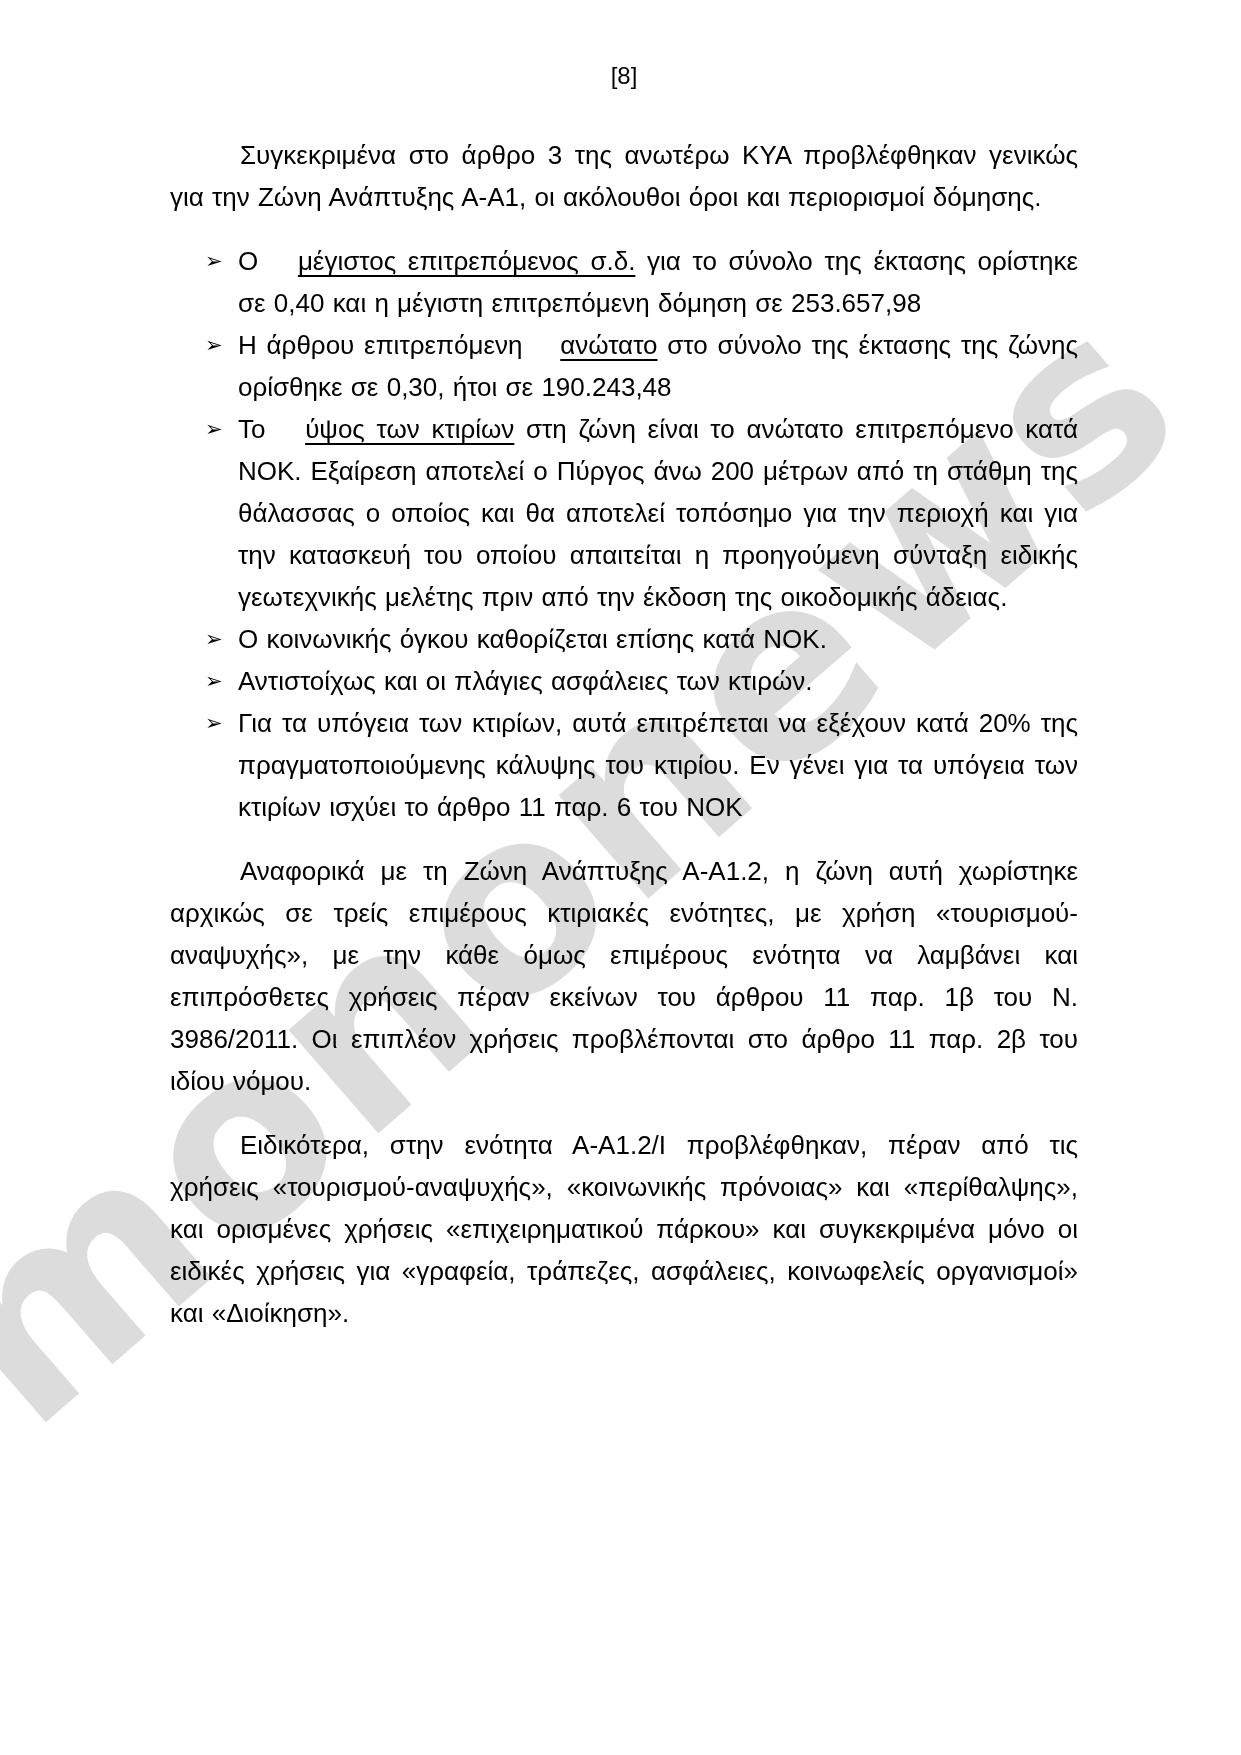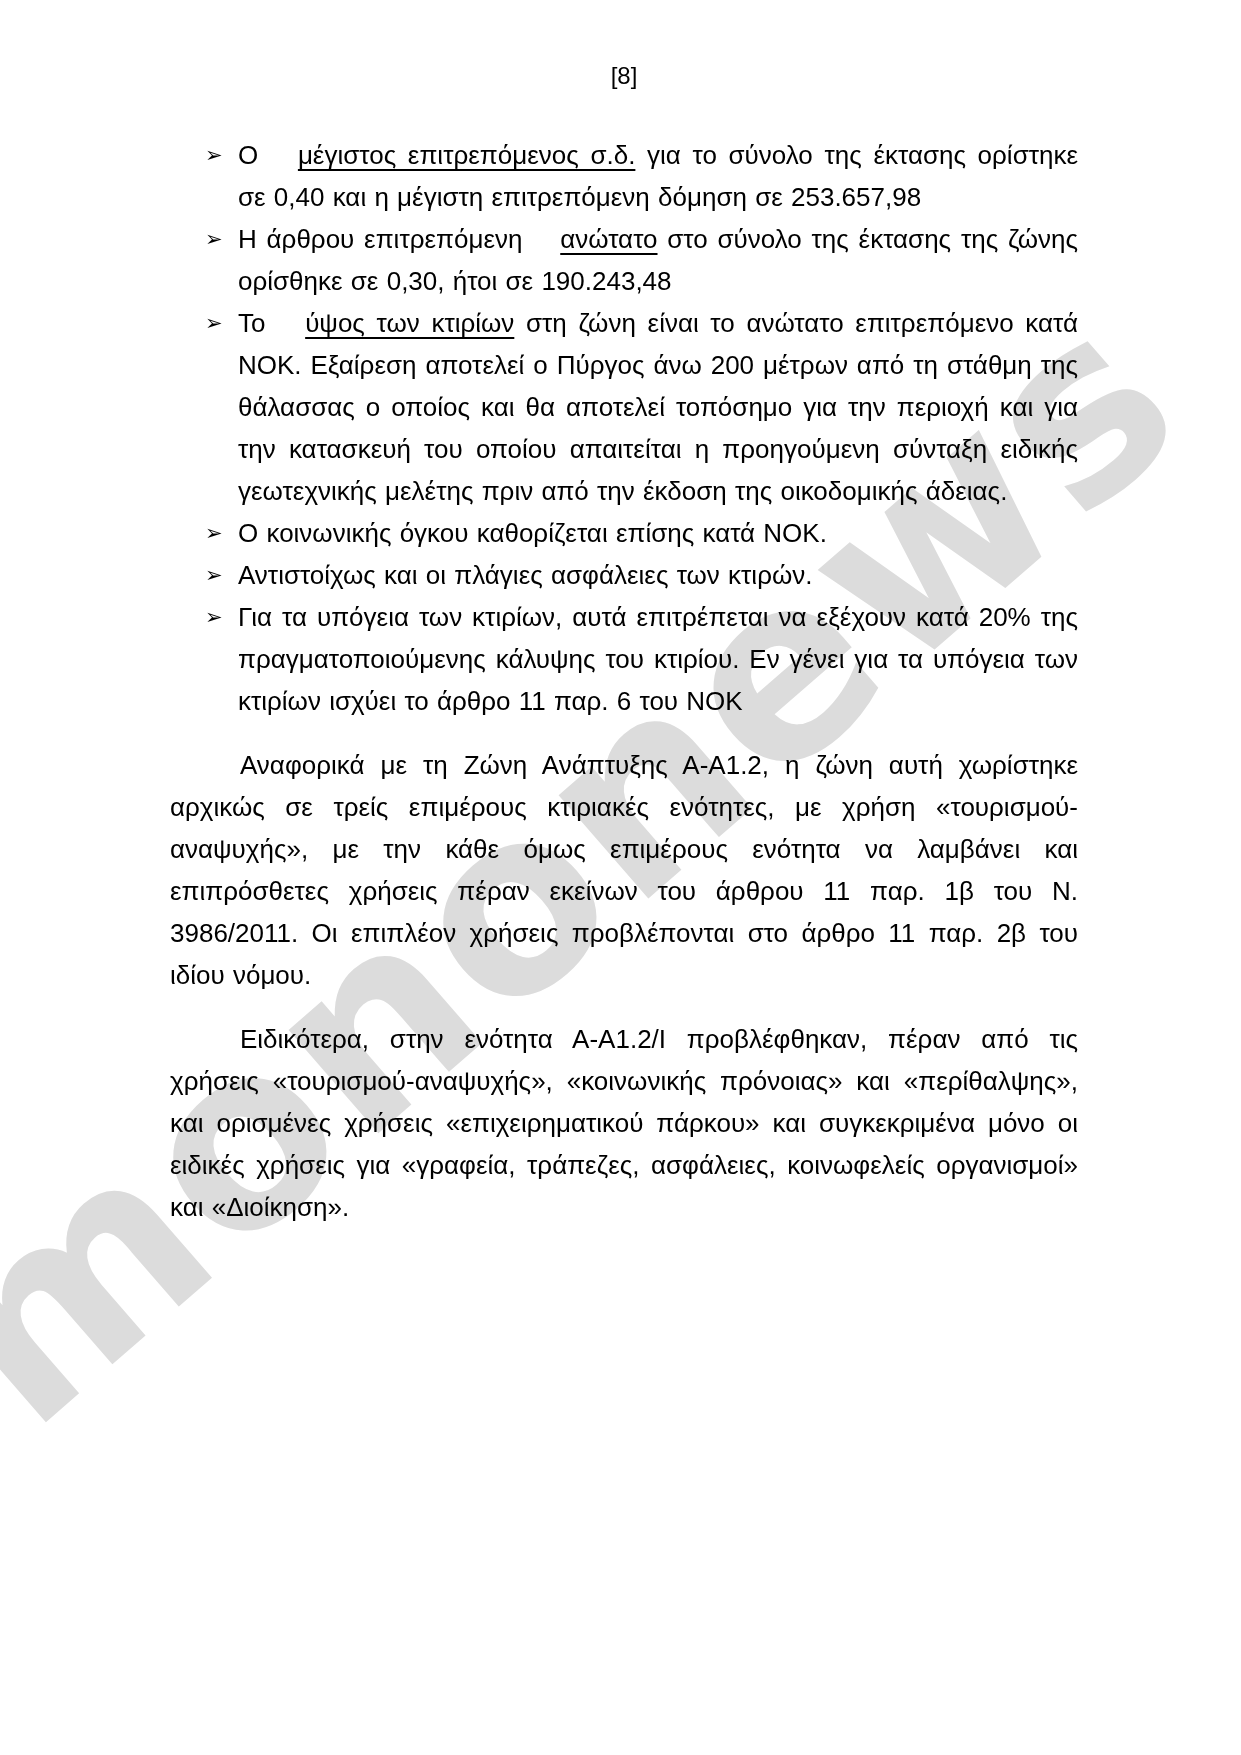--- a/index.html
+++ b/index.html
@@ -78,20 +78,21 @@
 <body>
 
 <div class="page" style="background: rgb(255, 255, 255); color: rgb(0, 0, 0);">
 
   <div class="watermark" style="color: rgb(220, 220, 220);">mononews</div>
 
   <div class="content">
 
     <div class="pagenum">[8]</div>
 
+    <p class="para indent">Συγκεκριμένα στο άρθρο 3 της ανωτέρω ΚΥΑ προβλέφθηκαν γενικώς για την Ζώνη Ανάπτυξης Α-Α1, οι ακόλουθοι όροι και περιορισμοί δόμησης.</p>
 
     <div class="bullets">
         <div class="bullet-item">
           <span class="marker">➢</span>
           <span class="btext"><span>Ο </span><span class="u">μέγιστος επιτρεπόμενος σ.δ.</span><span> για το σύνολο της έκτασης ορίστηκε σε 0,40 και η μέγιστη επιτρεπόμενη δόμηση σε 253.657,98</span></span>
         </div>
         <div class="bullet-item">
           <span class="marker">➢</span>
           <span class="btext"><span>Η άρθρου επιτρεπόμενη </span><span class="u">ανώτατο</span><span> στο σύνολο της έκτασης της ζώνης ορίσθηκε σε 0,30, ήτοι σε 190.243,48</span></span>
         </div>

